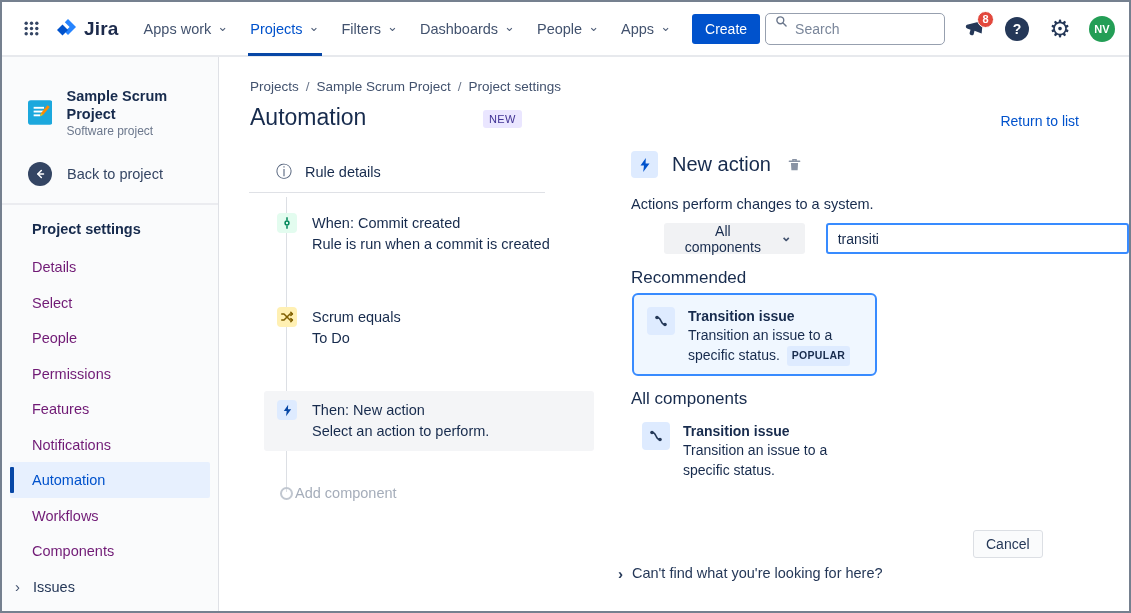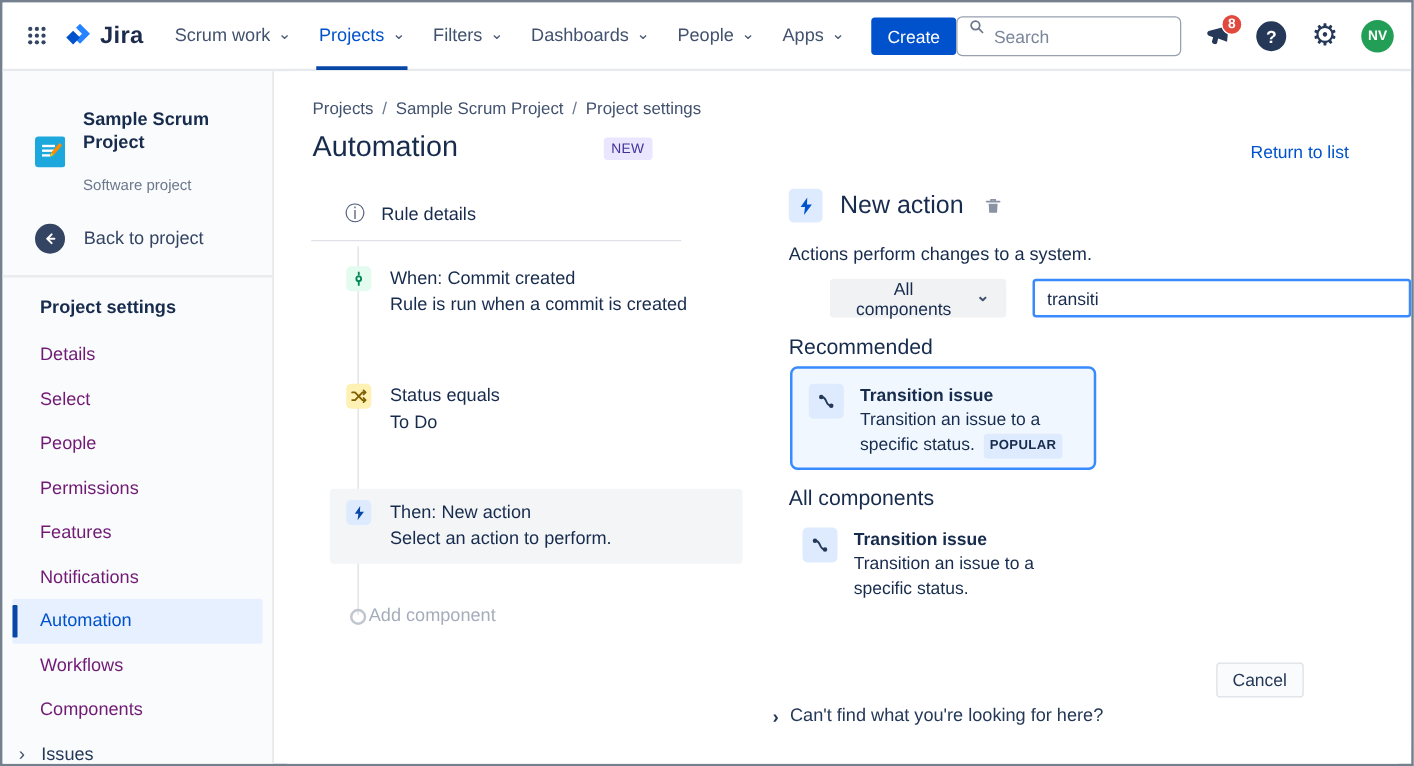--- a/index.html
+++ b/index.html
@@ -32,21 +32,21 @@
   .help-circle { width:24px; height:24px; border-radius:50%; background:#253858; color:#fff; font-size:14px; font-weight:700;
                  display:flex; align-items:center; justify-content:center; }
   .gear-glyph { font-size:24px; color:#253858; line-height:1; }
   .avatar { width:26px; height:26px; border-radius:50%; background:#239e56; color:#fff; font-size:11px; font-weight:700;
             display:flex; align-items:center; justify-content:center; cursor:pointer; }
 
   
   .sidebar { position:absolute; top:55px; left:0; bottom:0; width:217px; background:#fafbfc; border-right:1px solid #dfe1e6; }
   .proj-head { display:flex; align-items:center; gap:14px; padding:30px 12px 0 26px; }
   .proj-name { font-size:14.5px; font-weight:700; color:#172b4d; line-height:1.25; }
-  .proj-type { font-size:12px; color:#6b778c; margin-top:18px; }
+  .proj-type { font-size:12px; color:#6b778c; margin-top:1px; }
   .back-row { display:flex; align-items:center; gap:15px; padding:24px 12px 0 26px; cursor:pointer; }
   .back-circle { width:24px; height:24px; border-radius:50%; background:#344563; display:flex; align-items:center; justify-content:center; flex:0 0 auto; }
   .back-label { font-size:14.5px; color:#344563; }
   .side-divider { border-top:2px solid #ebecf0; margin:17px 0 16px 0; }
   .side-section-title { padding:0 12px 6px 30px; font-size:14.5px; font-weight:700; color:#172b4d; height:28px; }
   .side-item { position:relative; height:35.5px; display:flex; align-items:center; padding:0 12px 0 30px;
                font-size:14.5px; color:#701a75; cursor:pointer; }
   .side-item.selected { background:#e7f0fe; color:#0052cc; margin:0 8px; padding-left:22px; border-radius:2px; }
   .side-item.selected::before { content:""; position:absolute; left:0; top:5px; bottom:5px; width:4px; background:#0747a6; border-radius:1px; }
   .side-expand { height:35.5px; display:flex; align-items:center; gap:9px; padding:0 12px 0 13px;
@@ -129,21 +129,21 @@
   </div>
   <div class="logo">
     <svg width="24" height="24" viewBox="0 0 24 24">
       <path d="M14 2l8 8-8 8-3.2-3.2L15.6 10l-4.8-4.8z" fill="#2684FF"></path>
       <path d="M8.5 7.5L14 13l-5.5 5.5L3 13z" fill="#0052CC"></path>
     </svg>
     <span class="logo-text">Jira</span>
   </div>
   <div class="nav-items">
     <div class="nav-item">
-      <span>Scrum work</span>
+      <span>Apps work</span>
         <span class="chev">⌄</span>
     </div>
     <div class="nav-item active">
       <span>Projects</span>
         <span class="chev">⌄</span>
     </div>
     <div class="nav-item">
       <span>Filters</span>
         <span class="chev">⌄</span>
     </div>
@@ -284,21 +284,21 @@
   <div class="step" style="top:250px;">
     <span class="step-icon condition">
       <svg width="14" height="14" viewBox="0 0 16 16" fill="none" stroke="#7f5f01" stroke-width="1.7" stroke-linecap="round" stroke-linejoin="round">
         <path d="M2 4.5h2.6l6.8 7h2.6"></path>
         <path d="M12.4 9.7l1.8 1.8-1.8 1.8"></path>
         <path d="M2 11.5h2.6l6.8-7h2.6"></path>
         <path d="M12.4 2.7l1.8 1.8-1.8 1.8"></path>
       </svg>
     </span>
     <div>
-      <div class="step-title">Status equals</div>
+      <div class="step-title">Scrum equals</div>
       <div class="step-sub">To Do</div>
     </div>
   </div>
 
   <div class="step then-selected" style="top:334px;">
     <span class="step-icon action">
       <svg width="13" height="13" viewBox="0 0 16 16">
         <path d="M8.8 1L3.5 8.6H7L6.2 15l6.3-8.4H8.6z" fill="#0747a6"></path>
       </svg>
     </span>

